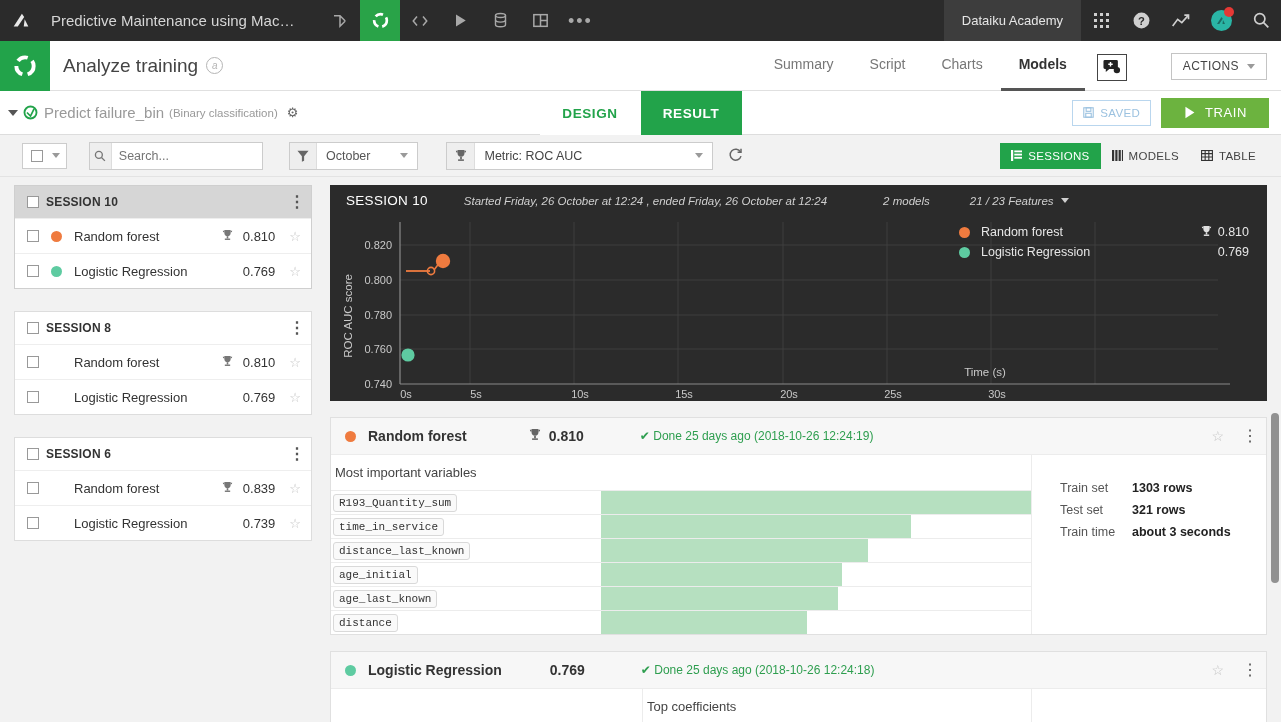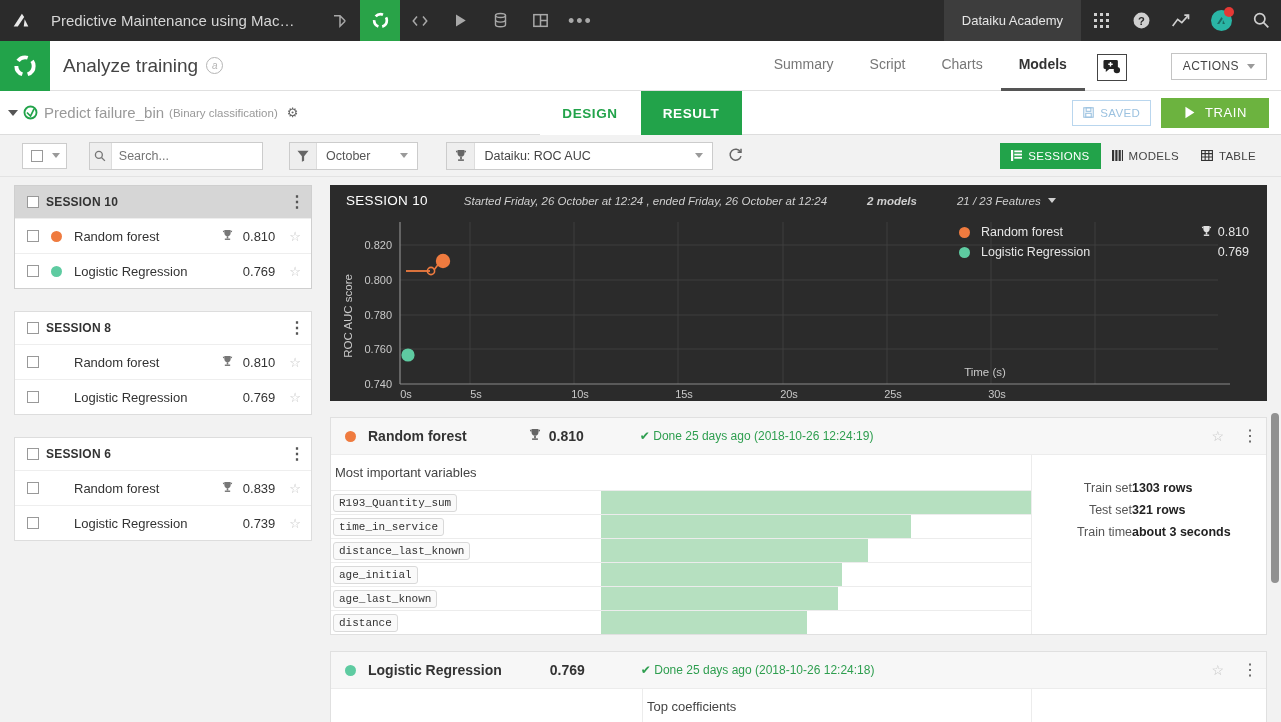--- a/index.html
+++ b/index.html
@@ -195,21 +195,21 @@
   
   .main { flex: 1; padding: 8px 14px 0 8px; overflow: hidden; position: relative; }
 
   
   .chart-card { background: #2b2b2b; height: 216px; position: relative; }
   .chart-head {
     height: 31px; display: flex; align-items: center; padding-left: 16px; gap: 0;
   }
   .ch-session { color: #fff; font-size: 13.5px; letter-spacing: .3px; }
   .ch-dates { color: #cfcfcf; font-size: 11.5px; font-style: italic; margin-left: 36px; }
-  .ch-models { color: #cfcfcf; font-size: 11.5px; font-style: italic; margin-left: 40px; font-weight: bold; }
+  .ch-models { color: #cfcfcf; font-size: 11.5px; font-style: italic; margin-left: 56px; }
   .ch-feats { color: #cfcfcf; font-size: 11.5px; font-style: italic; margin-left: 40px;
               display: flex; align-items: center; gap: 7px; }
   .caret-light {
     width: 0; height: 0; border-left: 4px solid transparent; border-right: 4px solid transparent;
     border-top: 5px solid #cfcfcf;
   }
   .chart-area { position: relative; height: 185px; }
   .legend { position: absolute; right: 18px; top: 6px; width: 290px; }
   .legend-row { display: flex; align-items: center; height: 20px; color: #e6e6e6; font-size: 12.5px; }
   .lg-dot { width: 11px; height: 11px; border-radius: 50%; margin-right: 11px; }
@@ -242,21 +242,21 @@
   .var-label-cell { width: 270px; display: flex; align-items: center; padding-left: 2px; }
   .var-chip {
     font-family: "Liberation Mono", monospace; font-size: 11px; color: #333;
     border: 1px solid #d9d9d9; border-radius: 3px; background: #fafafa;
     padding: 2px 5px; white-space: nowrap;
   }
   .var-bar-cell { flex: 1; display: flex; align-items: stretch; }
   .var-bar { background: #b6e0c0; }
   .mc-col-stats { width: 234px; padding: 22px 0 0 28px; }
   .s-row { display: flex; height: 22px; align-items: center; font-size: 12.5px; color: #555; }
-  .s-key { width: 72px; text-align: right; }
+  .s-key { width: 72px; }
   .s-val { font-weight: bold; color: #222; }
 
   
   .scrollbar {
     position: absolute; right: 2px; top: 236px; width: 8px; height: 170px;
     background: #919191; border-radius: 4px;
   }
 </style>
 </head>
 <body>
@@ -435,21 +435,21 @@
   </div>
   <div class="metric-box">
     <div class="metric-ic">
       <svg width="12" height="13" viewBox="0 0 14 15" fill="#666">
           <path d="M3 1 h8 v4 a4 4 0 0 1 -8 0 z"></path>
           <path d="M1 2 h2 v2.2 a2 2 0 0 1 -2 -2.2 z M11 2 h2 a2 2 0 0 1 -2 2.2 z"></path>
           <rect x="6" y="9" width="2" height="3"></rect>
           <rect x="3.6" y="12" width="6.8" height="1.8"></rect>
         </svg>
     </div>
-    <span class="metric-lbl">Dataiku: ROC AUC</span>
+    <span class="metric-lbl">Metric: ROC AUC</span>
     <span class="mini-caret" style="margin-right:9px;"></span>
   </div>
   <span class="refresh-ic">
     <svg width="15" height="15" viewBox="0 0 18 18" fill="none" stroke="#666" stroke-width="1.8">
       <path d="M15 6 A6.6 6.6 0 1 0 15.6 11"></path>
         <path d="M15.6 2.2 V6.3 H11.5"></path>
     </svg>
   </span>
   <div class="view-toggle">
     <div class="vt-btn active">

